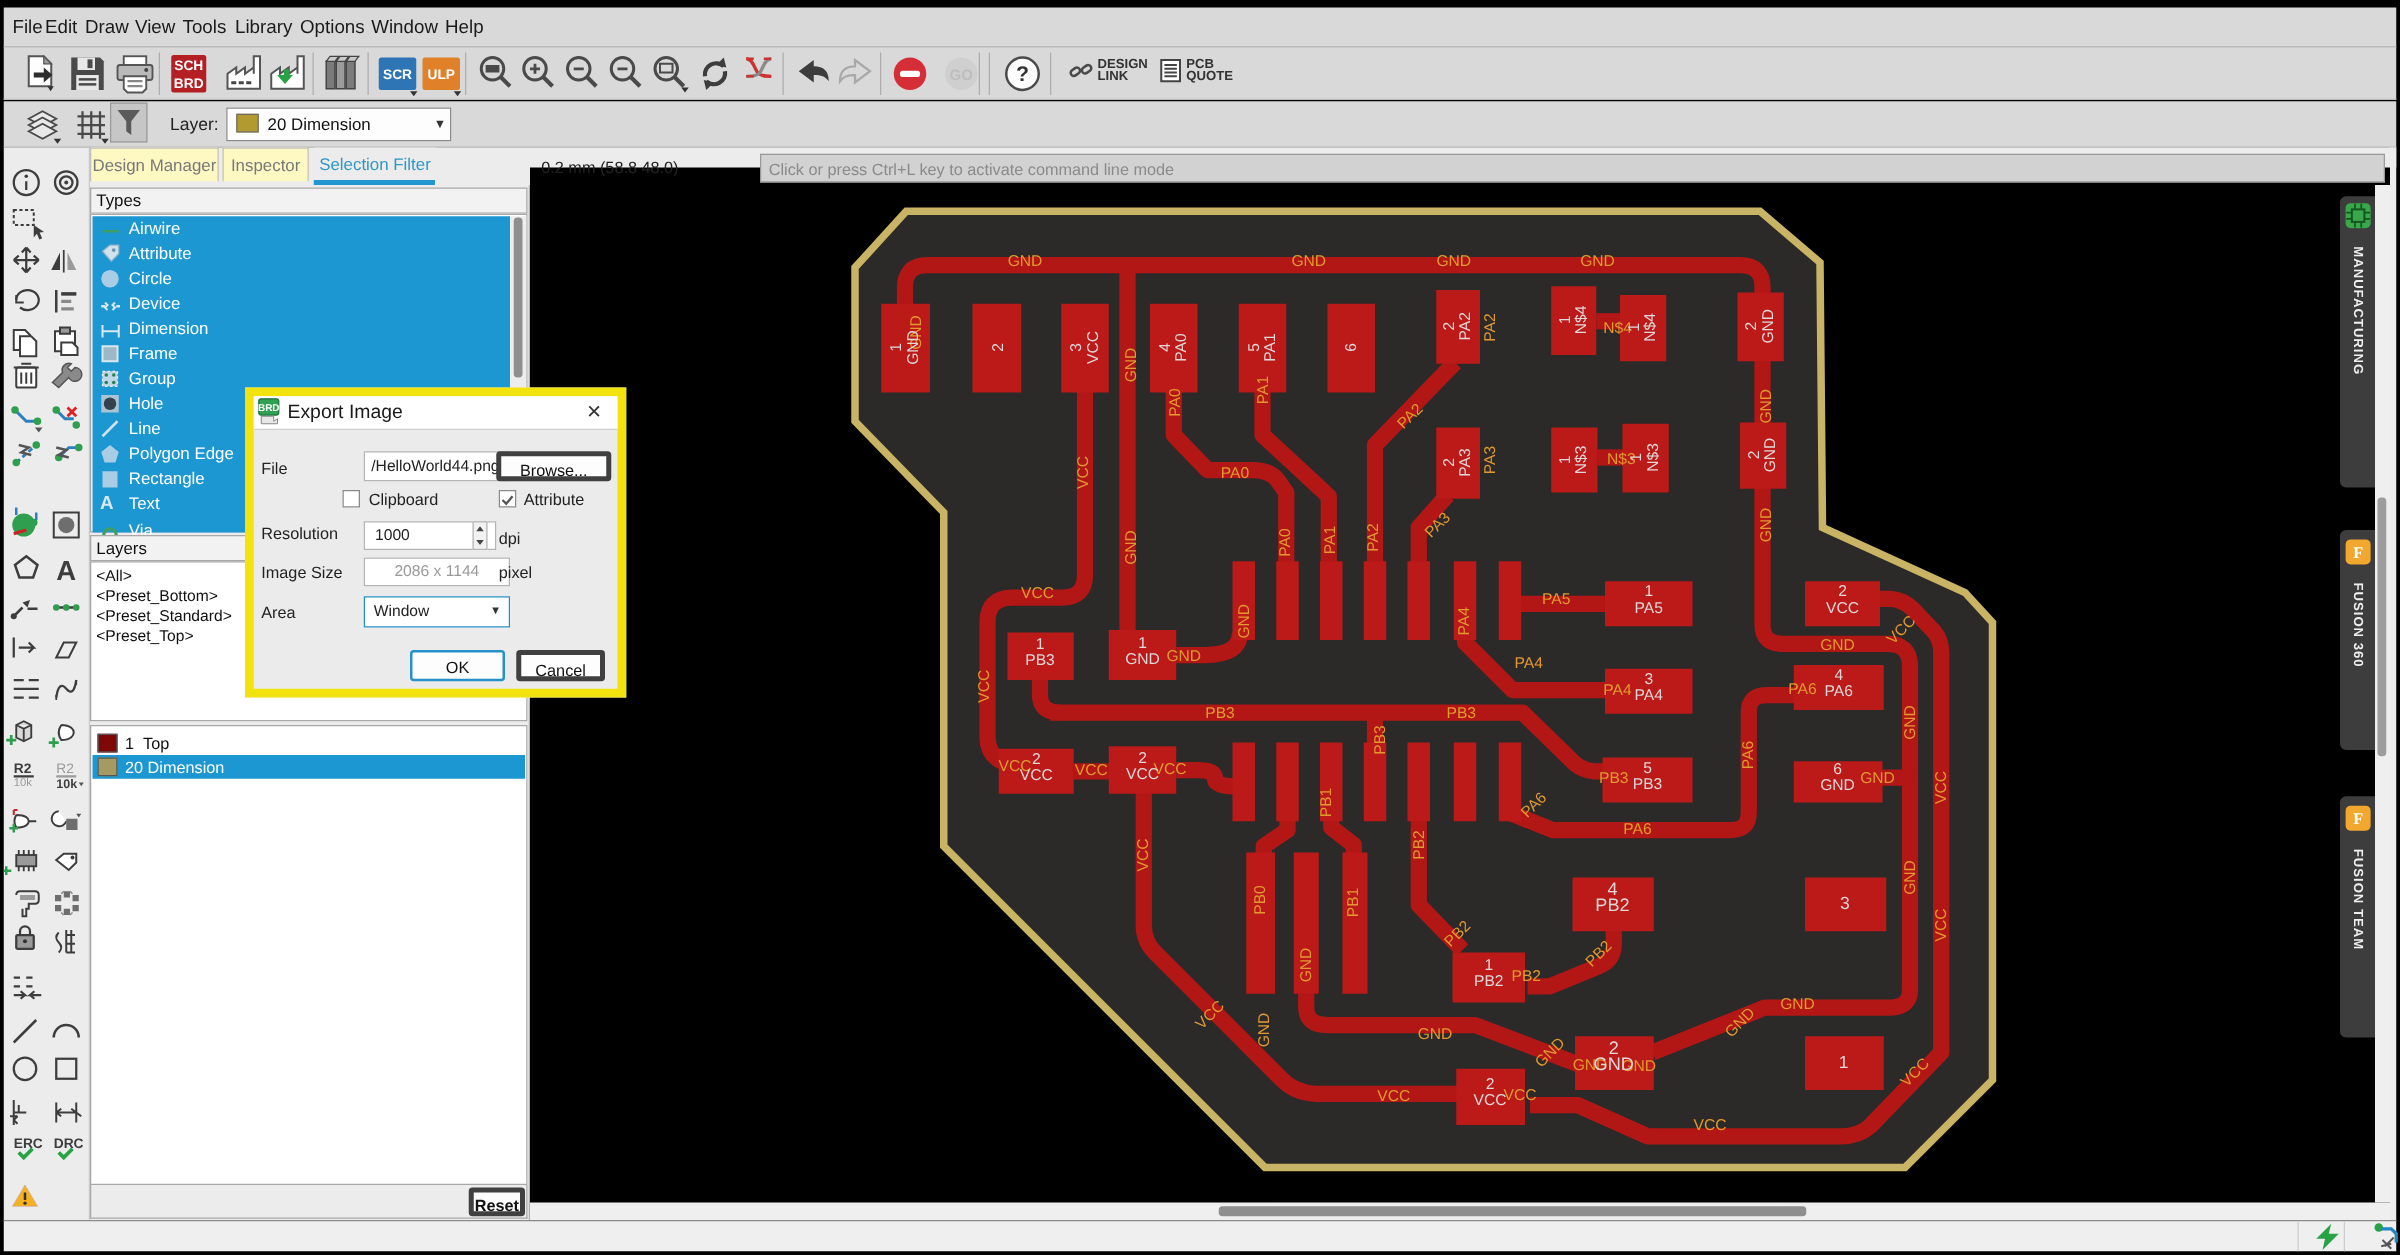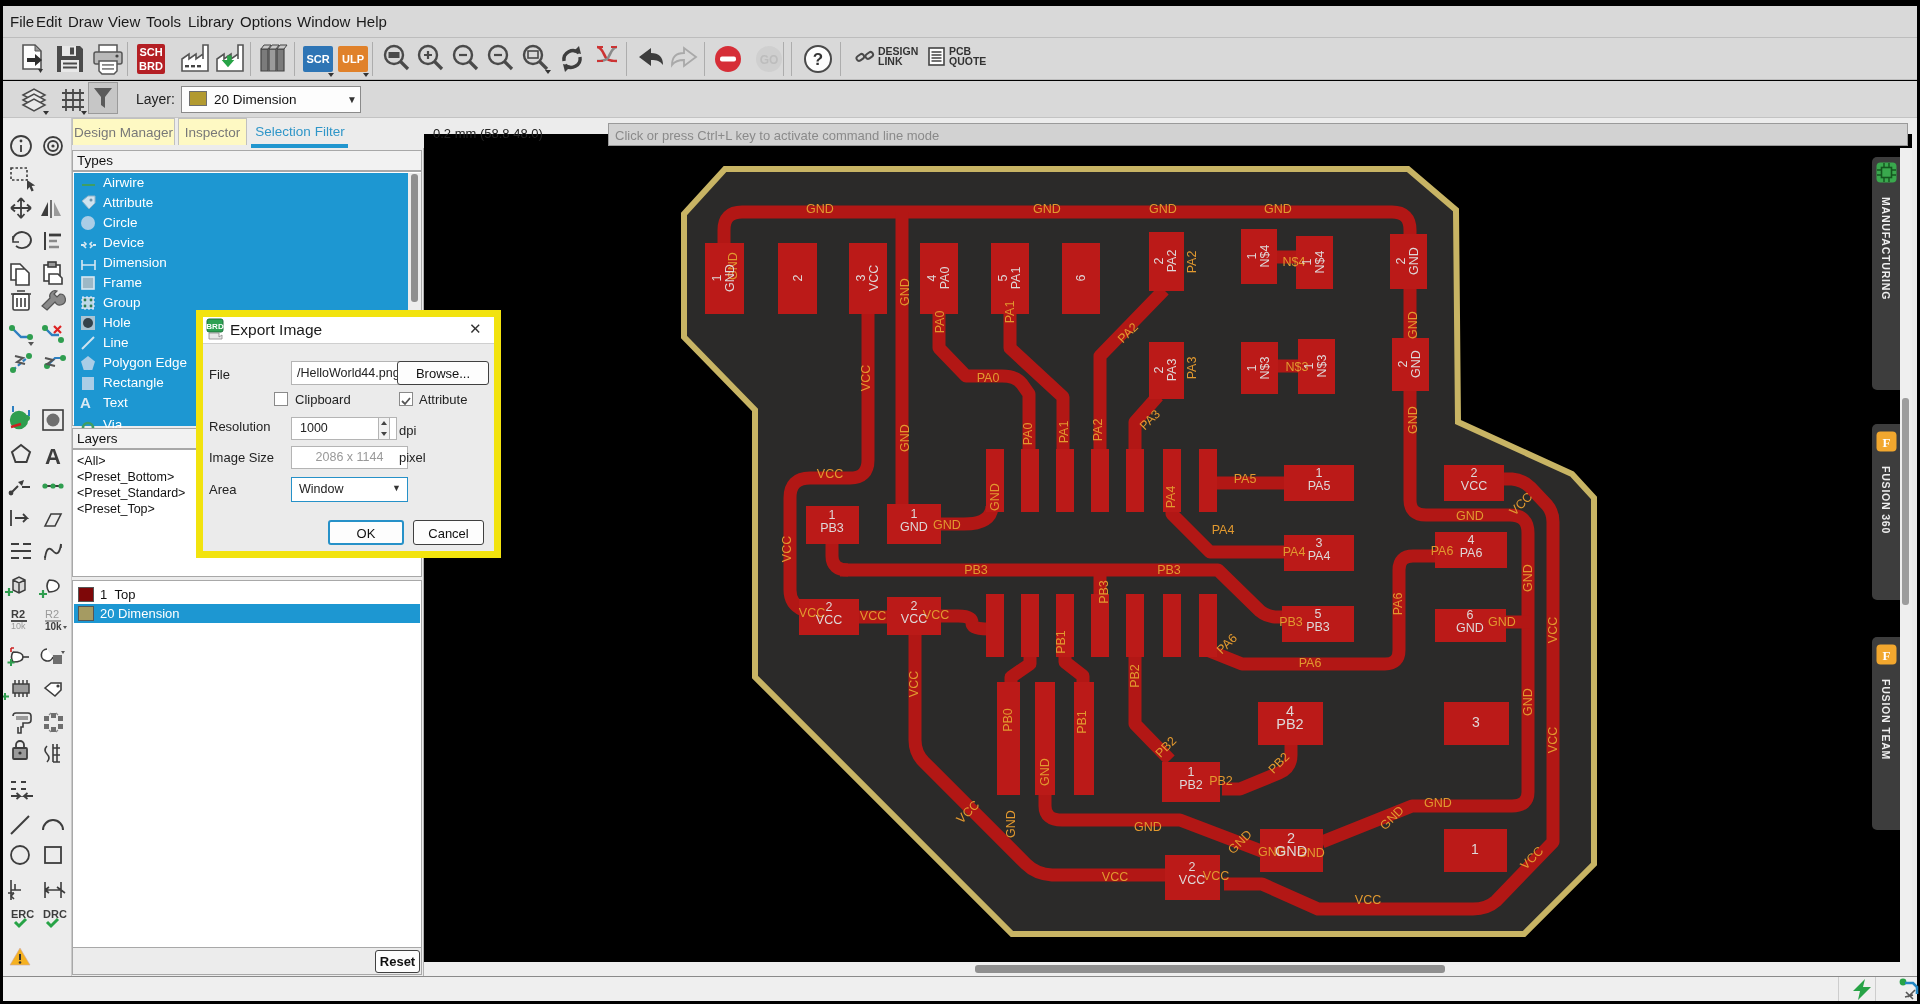--- a/index.html
+++ b/index.html
@@ -28,21 +28,21 @@
 #rscroll { left:1900px; top:148px; width:12px; height:814px; background:#efefef; }
 #rwhite { left:1912px; top:118px; width:5px; height:858px; background:#ececec; }
 #hscroll { left:424px; top:962px; width:1488px; height:14px; background:#efefef; }
 #statusbar { left:3px; top:976px; width:1914px; height:25px; background:#efefef; border-top:1px solid #8a8a8a; }
 .listbox { position:absolute; background:#fff; border:1px solid #a8a8a8; }
 .hdr { position:absolute; background:#f2f2f2; border:1px solid #a8a8a8; font-size:13.5px; color:#111; padding:2px 0 0 4px; }
 
 #dialog { left:196px; top:310px; width:305px; height:248px; background:#ebebeb; border:7px solid #f2e30e; z-index:50; }
 .din { position:absolute; background:#fff; border:1px solid #b4b4b4; font-size:12.5px; color:#222;margin-left:18px; }
 .dlabel { position:absolute; font-size:13px; color:#222; }
-.dbtn { position:absolute; background:#fdfdfd; border:1px solid #404040; border-radius:3px; text-align:center; font-size:13px; color:#111; }
+.dbtn { position:absolute; background:#fdfdfd; border:4px solid #404040; border-radius:3px; text-align:center; font-size:13px; color:#111; }
 .rtext { font-size:10.5px; font-weight:bold; color:#efefef; letter-spacing:0.8px; writing-mode:vertical-lr; white-space:nowrap; }
 </style>
 </head>
 <body>
 <div id="root">
 
   <div class="abs" id="menubar">
     <span style="left:7px">File</span>
       <span style="left:33px">Edit</span>
       <span style="left:65px">Draw</span>

